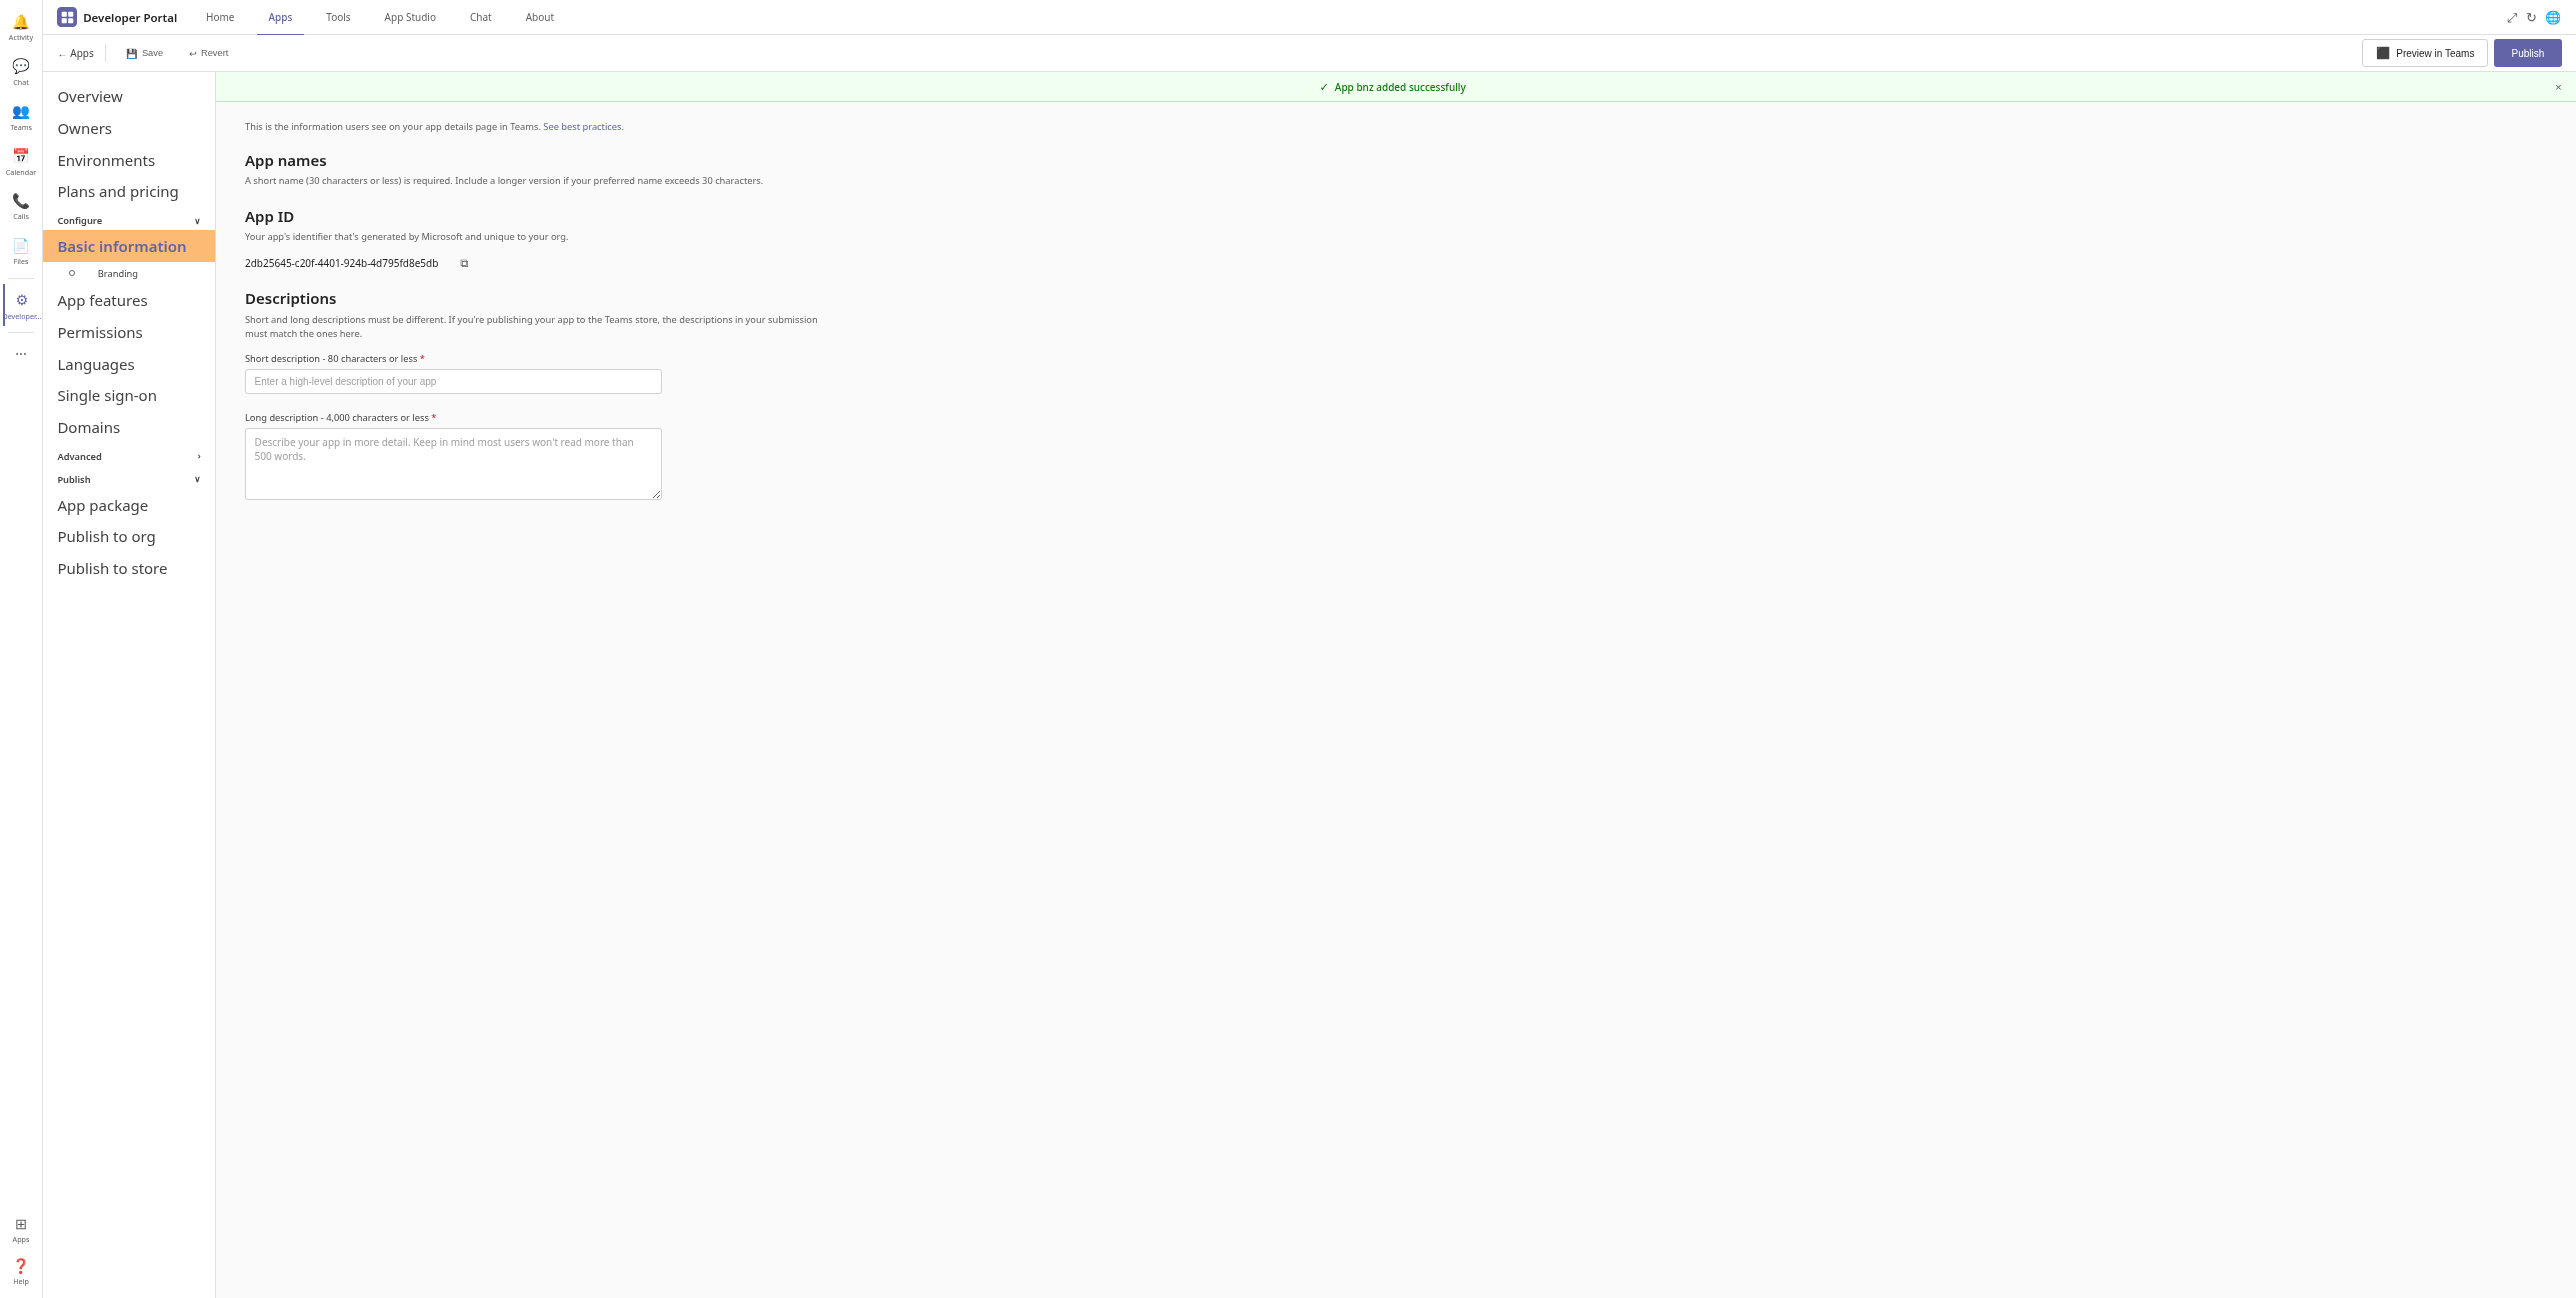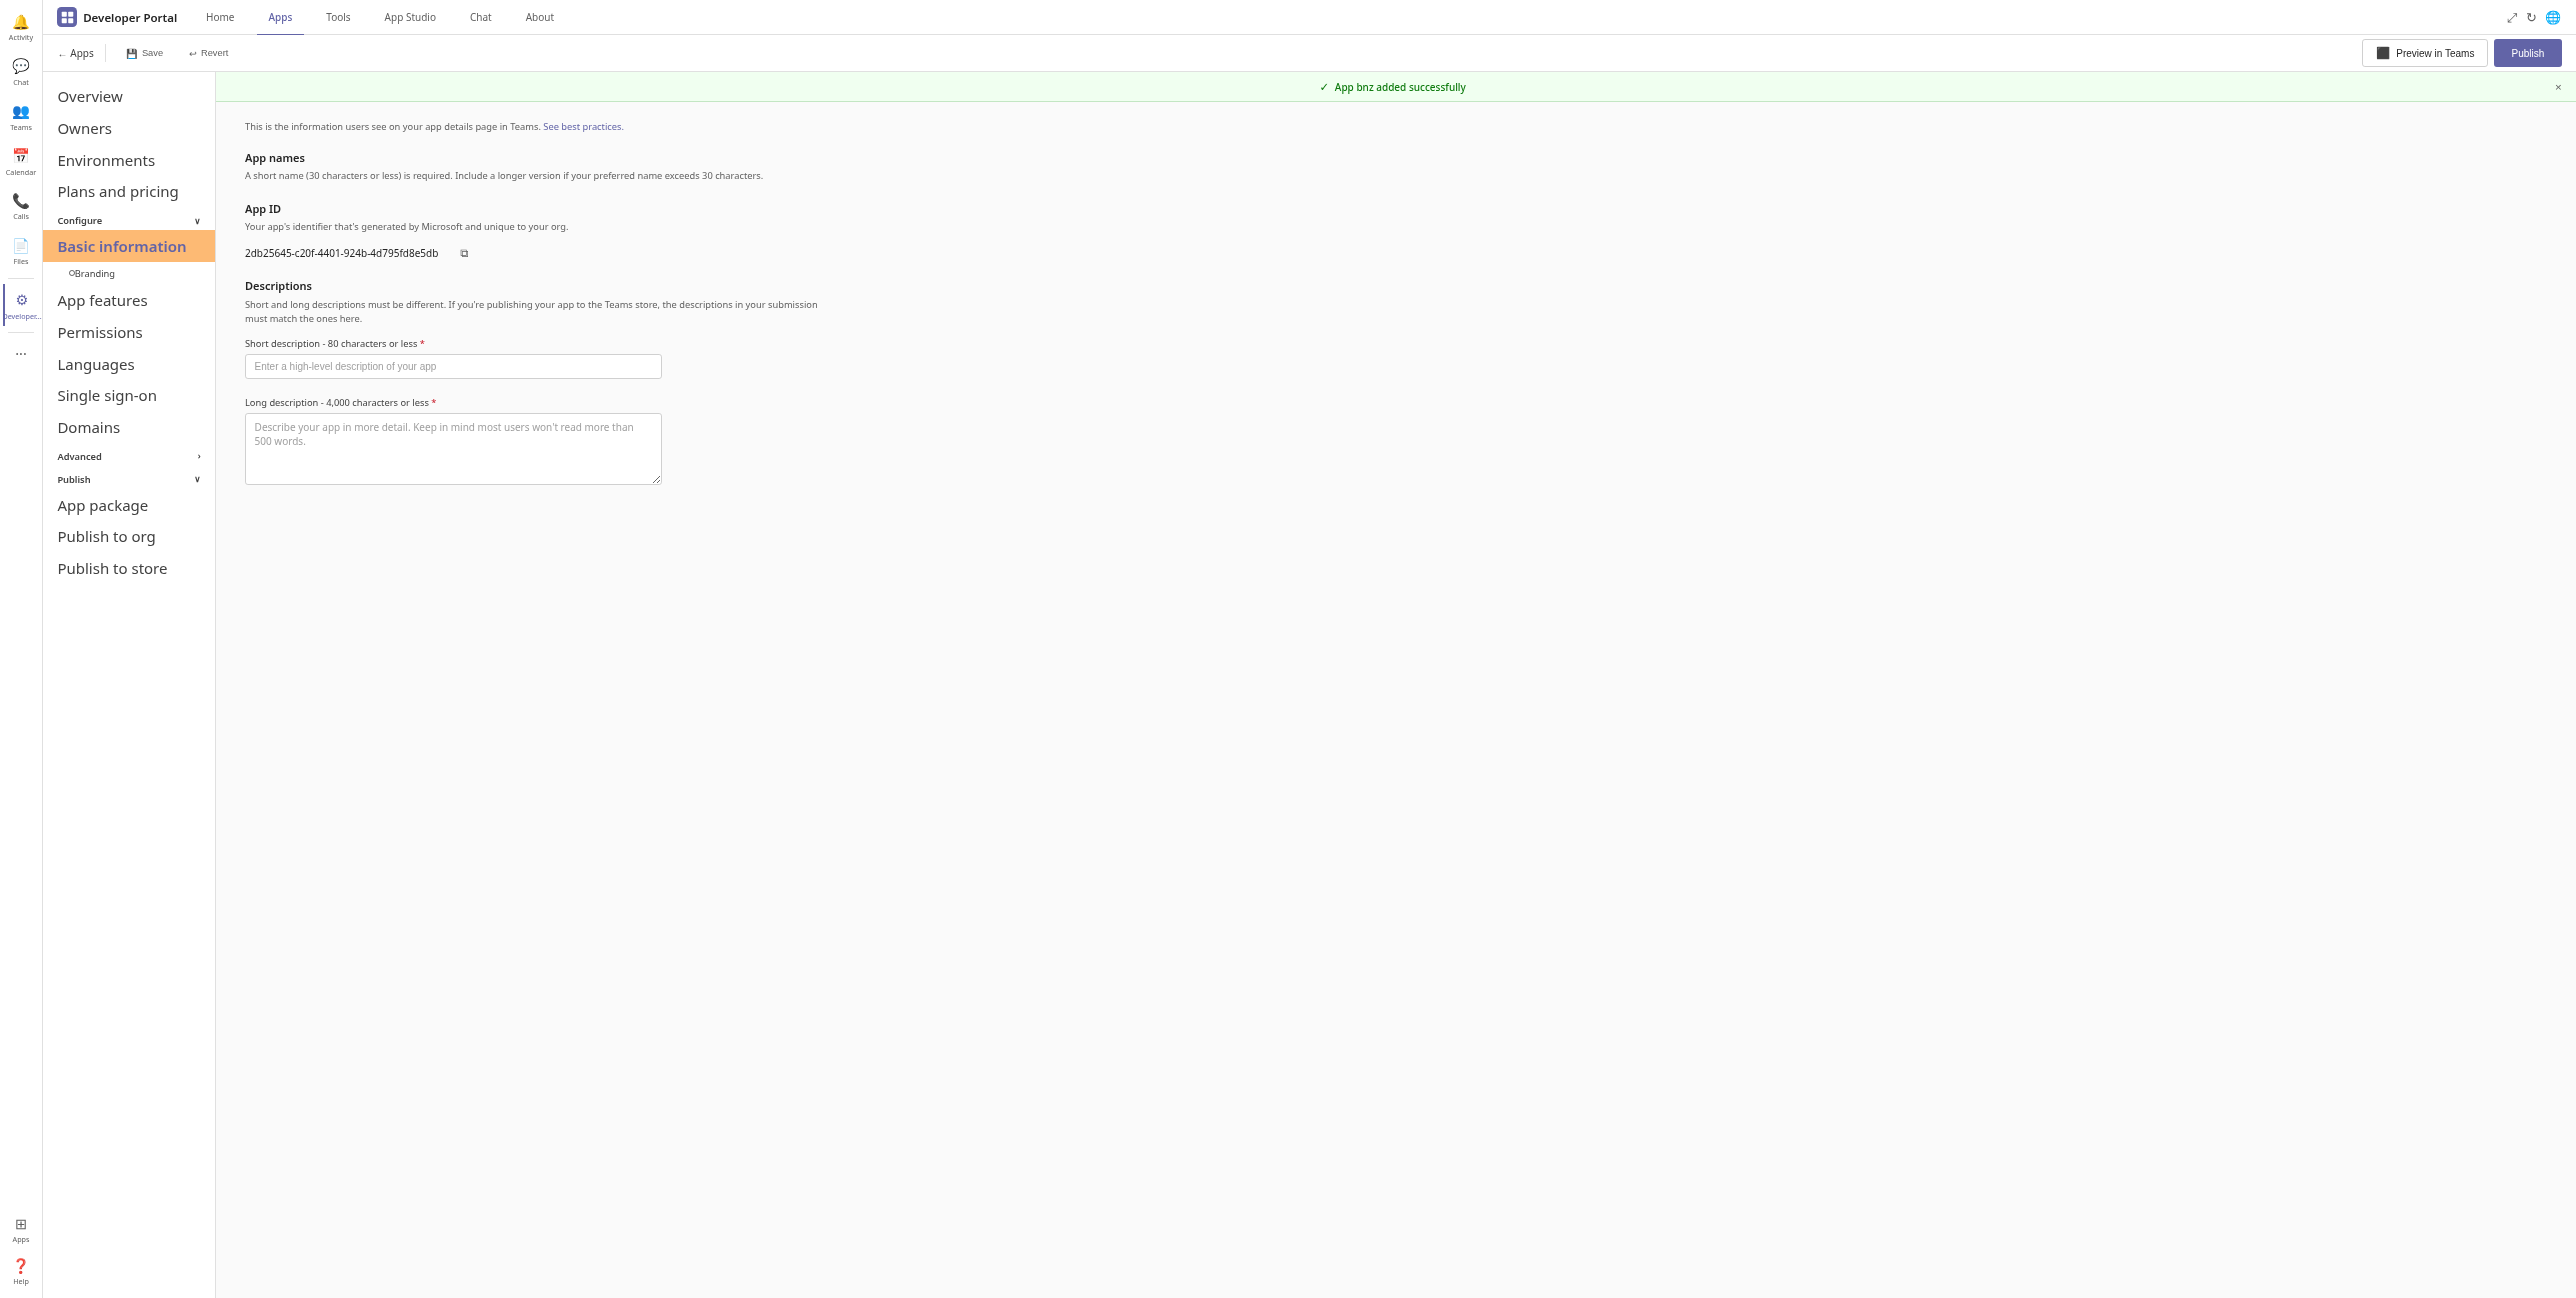--- a/index.html
+++ b/index.html
@@ -183,21 +183,21 @@
       align-items: center;
       justify-content: space-between;
     }
     .sidebar-sub-item {
       padding: 5px 14.4px 5px 26px;
       cursor: pointer;
       color: #424242;
       font-size: 9.3px;
       display: flex;
       align-items: center;
-      gap: 0;
+      gap: 23px;
     }
     .sidebar-circle { width: 5.8px; height: 5.8px; border: 0.7px solid #616161; border-radius: 50%; flex-shrink: 0; }
     .chevron { font-size: 8.6px; }
 
     
     .main-content {
       flex: 1;
       overflow-y: auto;
       background: #fafafa;
     }
@@ -229,21 +229,21 @@
     }
 
     .page-subtitle {
       color: #616161;
       font-size: 9.3px;
       margin-bottom: 4.3px;
     }
     .page-link { color: #6264a7; text-decoration: none; text-align: center; }
 
     .section-title {
-      font-size: 11px;
+      font-size: 15px;
       font-weight: 600;
       color: #242424;
       margin: 17.3px 0 4.3px;
     }
     .section-desc {
       color: #616161;
       font-size: 9.3px;
       margin-bottom: 11.5px;
       line-height: 1.5;
     }

